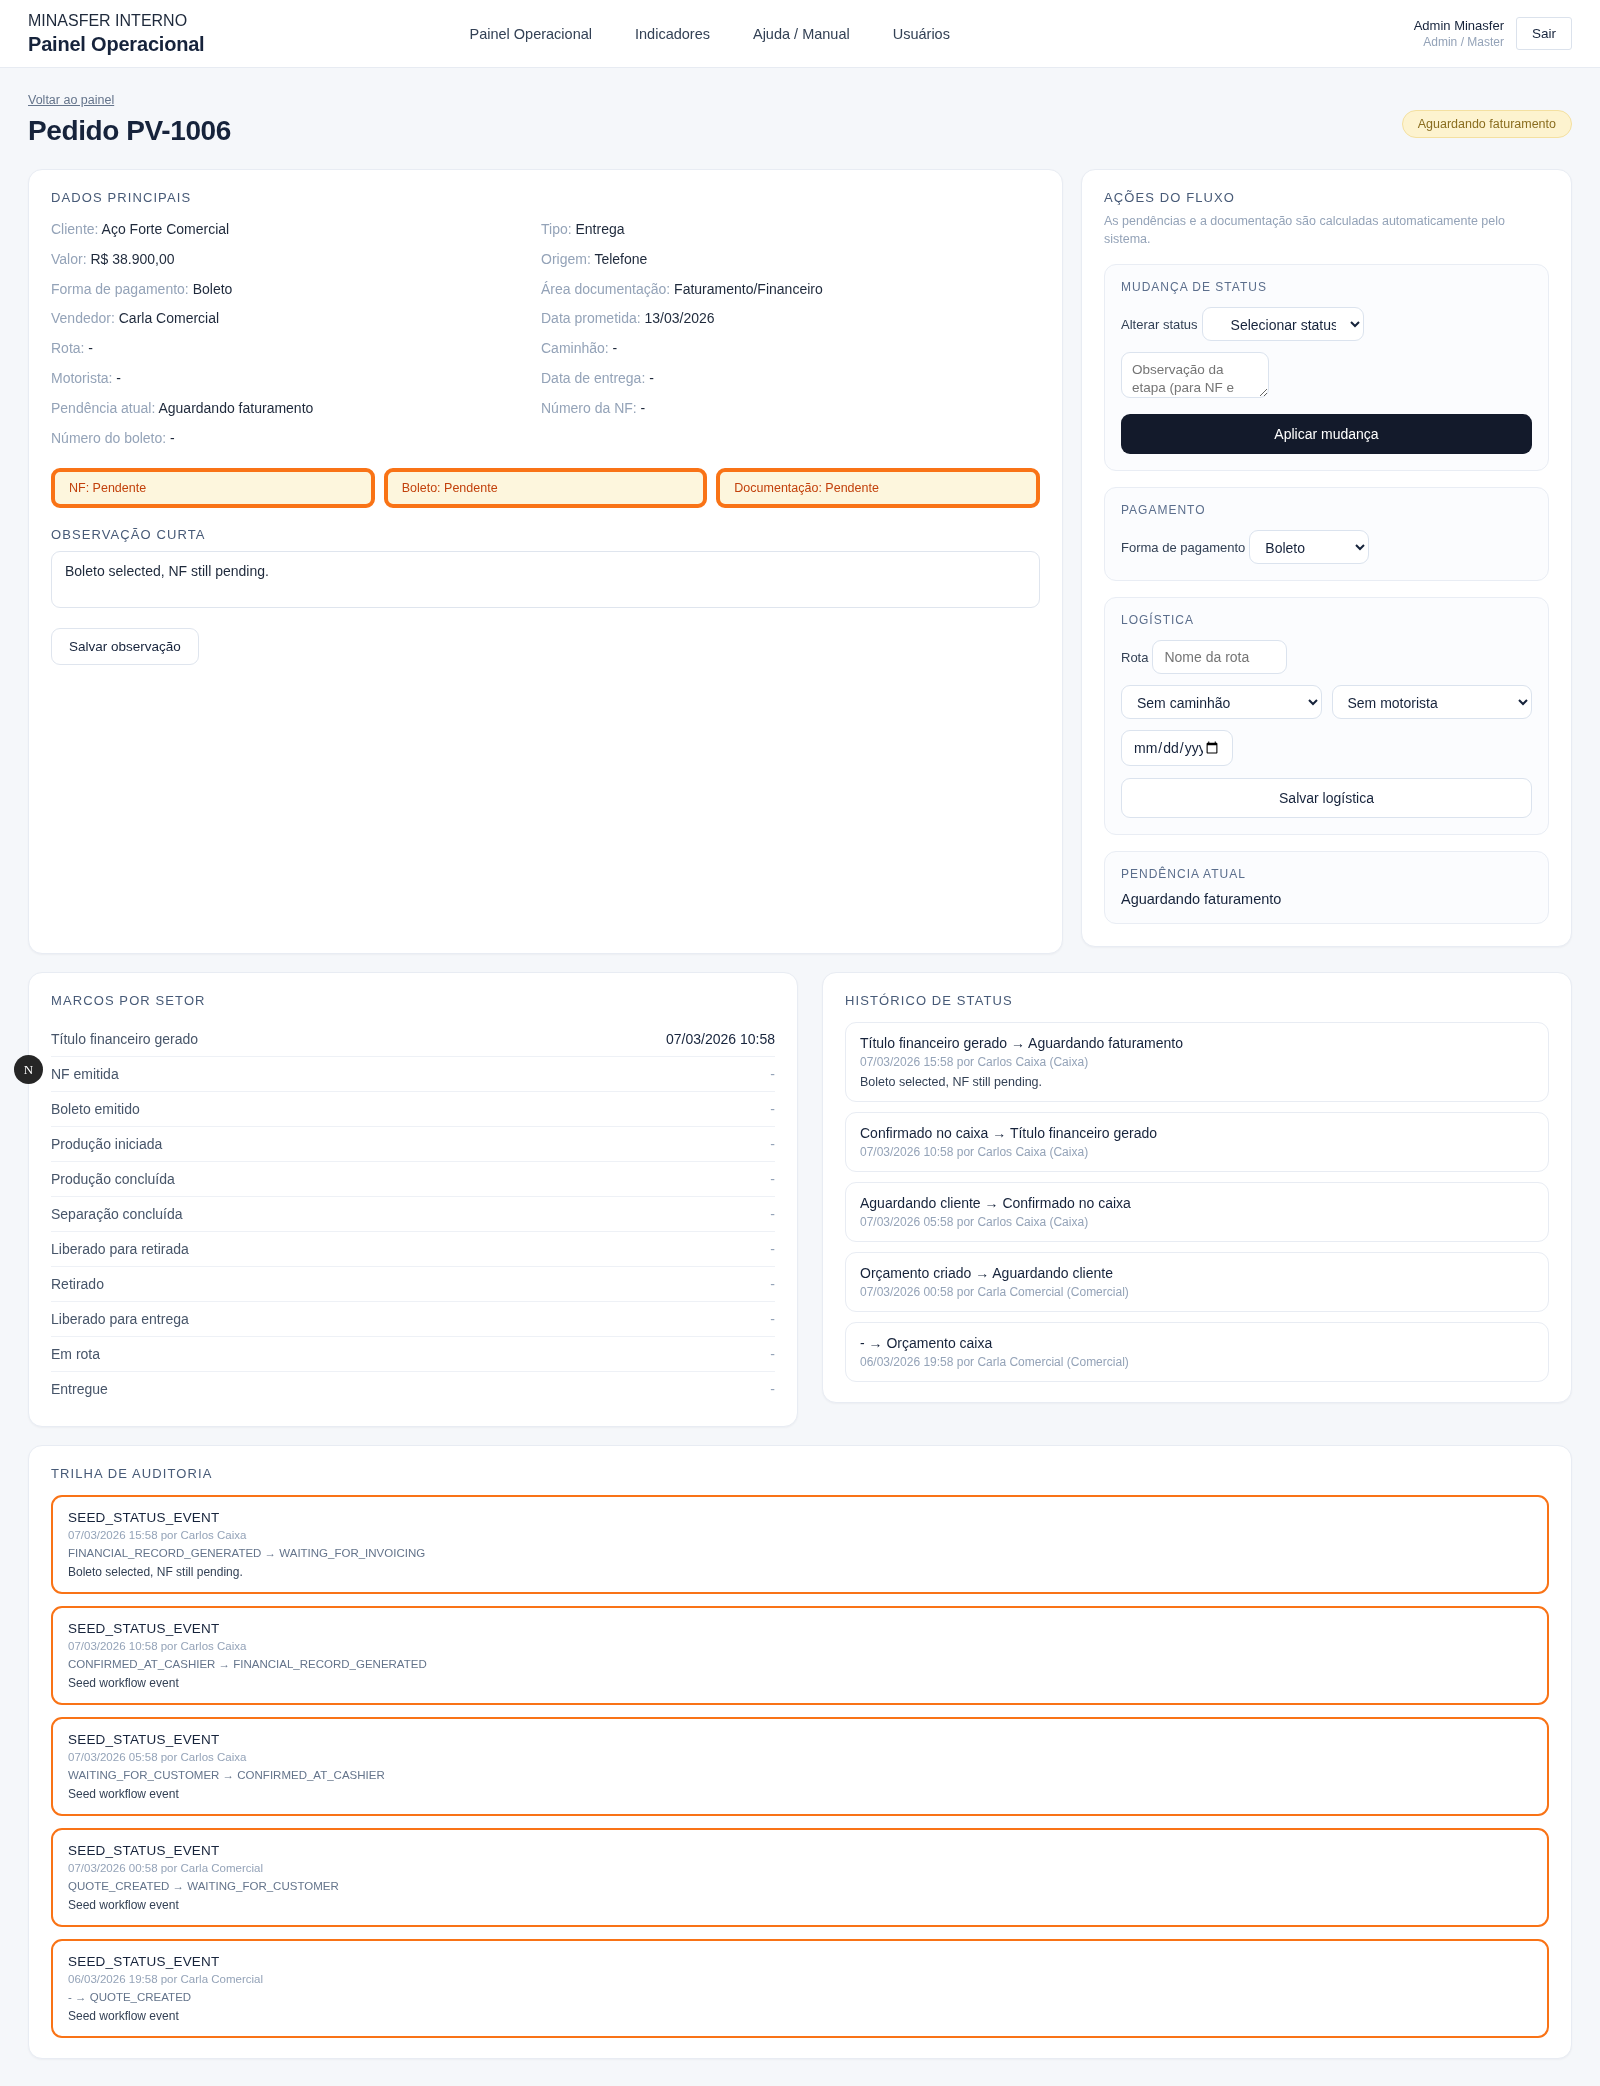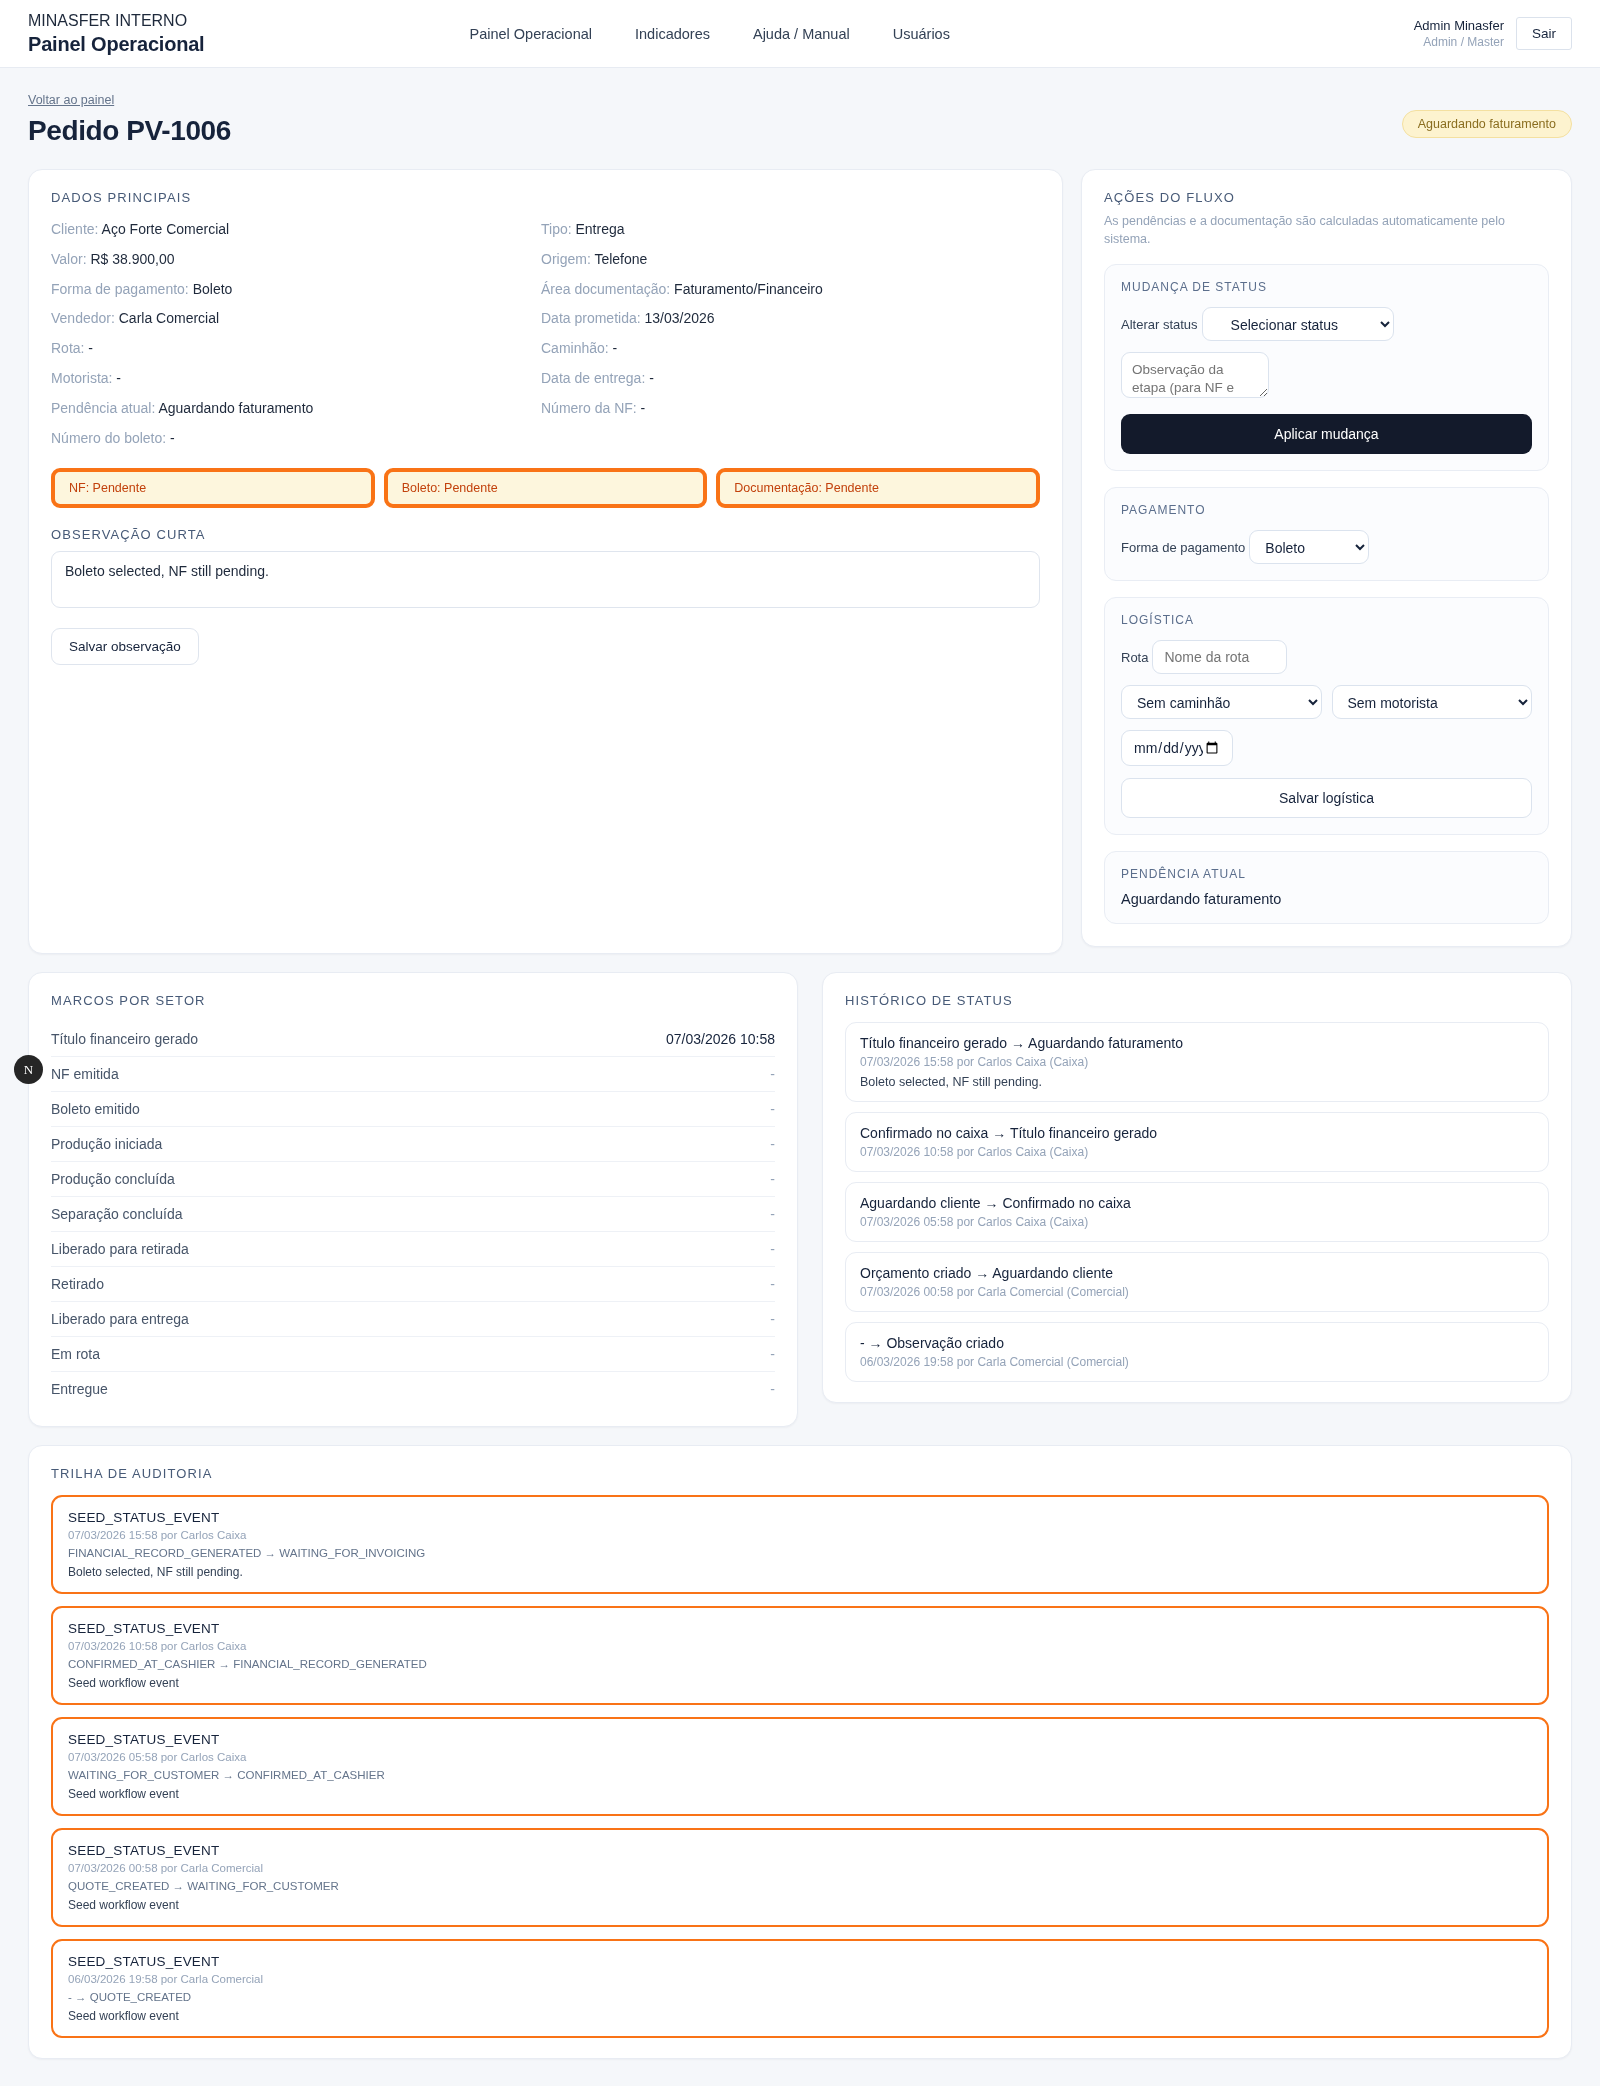--- a/index.html
+++ b/index.html
@@ -196,21 +196,21 @@
   select, input[type="text"], input[type="date"] {
     font-family: inherit;
     font-size: 14px;
     color: #16233b;
     border: 1px solid #dbe3ee;
     border-radius: 9px;
     padding: 8px 11px;
     background: #fff;
   }
   select { appearance: auto; height: 34px; }
-  .sel-status { width: 192px; padding-left: 24px; }
+  .sel-status { width: 162px; padding-left: 24px; }
   .sel-pay { width: 120px; }
   .ta-step {
     margin-top: 11px;
     width: 148px;
     height: 46px;
     border: 1px solid #dbe3ee;
     border-radius: 9px;
     padding: 8px 10px;
     font-family: inherit;
     font-size: 13.5px;
@@ -511,21 +511,21 @@
           </div>
           <div class="hist-item">
             <div class="hist-title">Aguardando cliente → Confirmado no caixa</div>
             <div class="hist-meta">07/03/2026 05:58 por Carlos Caixa (Caixa)</div>
           </div>
           <div class="hist-item">
             <div class="hist-title">Orçamento criado → Aguardando cliente</div>
             <div class="hist-meta">07/03/2026 00:58 por Carla Comercial (Comercial)</div>
           </div>
           <div class="hist-item">
-            <div class="hist-title">- → Observação criado</div>
+            <div class="hist-title">- → Orçamento caixa</div>
             <div class="hist-meta">06/03/2026 19:58 por Carla Comercial (Comercial)</div>
           </div>
         </div>
     </div>
   </div>
 </div>
 
 <div class="auditwrap">
   <div class="card card-pad">
     <div class="section-label">TRILHA DE AUDITORIA</div>

